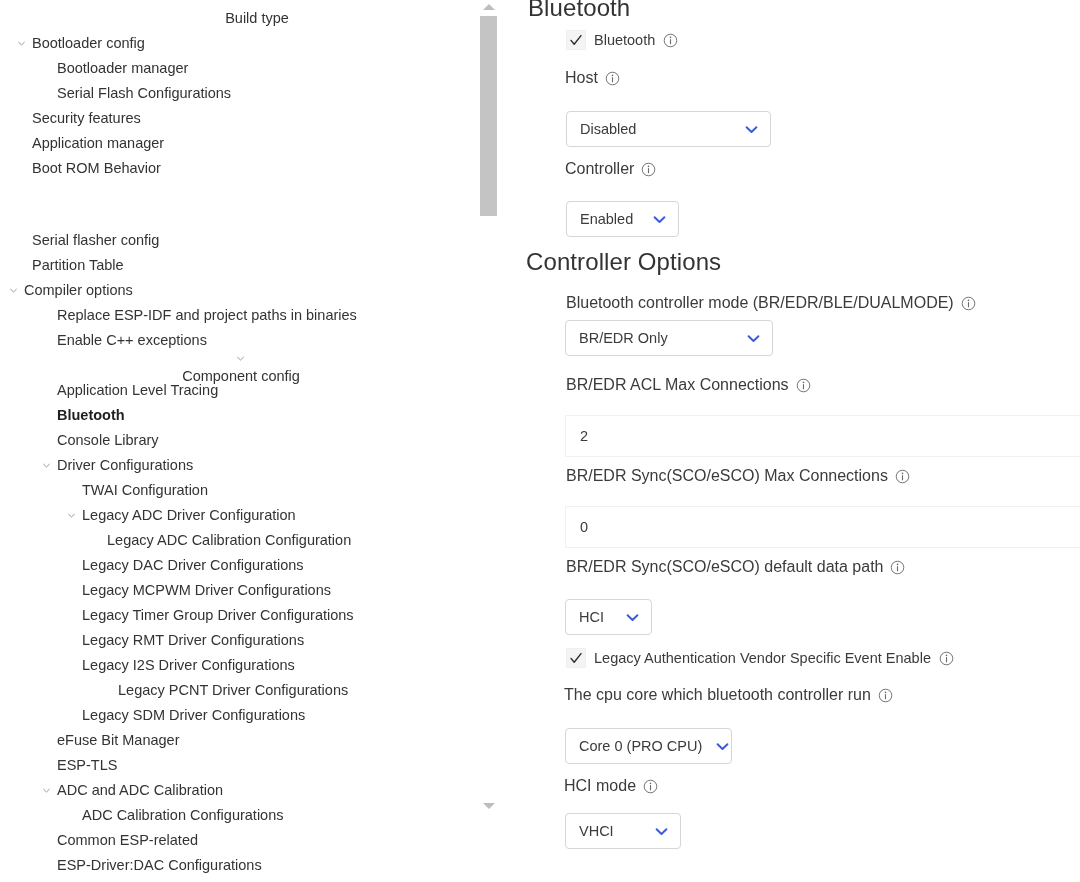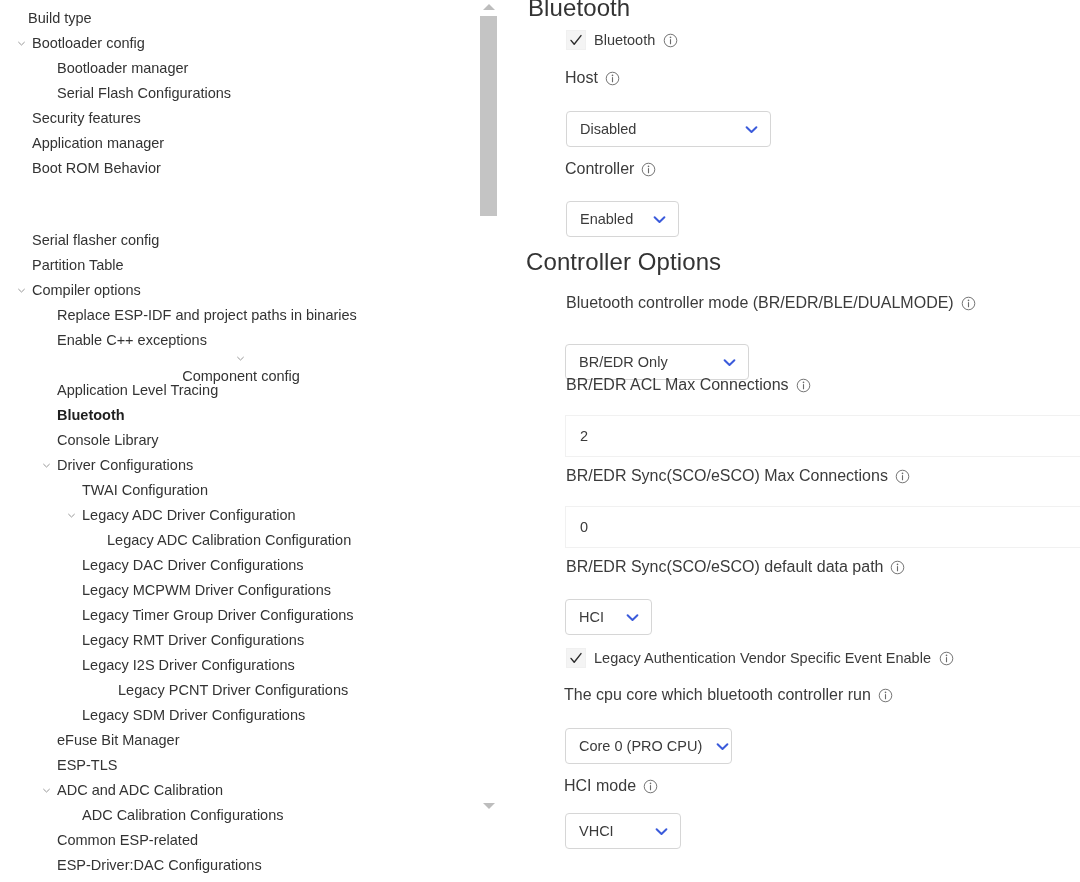--- a/index.html
+++ b/index.html
@@ -200,21 +200,21 @@
     color: #3b3b3b;
     cursor: text;
   }
 </style>
 </head>
 <body>
 
 <div id="app">
 
   <div id="sidebar">
-      <div class="tree-item" style="padding-left: 8px;">
+      <div class="tree-item" style="padding-left: 24px; justify-content: center;">
         <span class="twisty empty">
           <svg width="11" height="11" viewBox="0 0 16 16" aria-hidden="true">
             <path d="M3.8 6.2 L8 10.2 L12.2 6.2" stroke="#8a8a8a" stroke-width="1.3" fill="none" stroke-linecap="round" stroke-linejoin="round"></path>
           </svg>
         </span>
         <span class="tlabel">Build type</span>
       </div>
       <div class="tree-item" style="padding-left: 12px;">
         <span class="twisty">
           <svg width="11" height="11" viewBox="0 0 16 16" aria-hidden="true">
@@ -272,21 +272,21 @@
         <span class="tlabel">Serial flasher config</span>
       </div>
       <div class="tree-item" style="padding-left: 12px;">
         <span class="twisty empty">
           <svg width="11" height="11" viewBox="0 0 16 16" aria-hidden="true">
             <path d="M3.8 6.2 L8 10.2 L12.2 6.2" stroke="#8a8a8a" stroke-width="1.3" fill="none" stroke-linecap="round" stroke-linejoin="round"></path>
           </svg>
         </span>
         <span class="tlabel">Partition Table</span>
       </div>
-      <div class="tree-item" style="padding-left: 12px;">
+      <div class="tree-item" style="padding-left: 4px;">
         <span class="twisty">
           <svg width="11" height="11" viewBox="0 0 16 16" aria-hidden="true">
             <path d="M3.8 6.2 L8 10.2 L12.2 6.2" stroke="#8a8a8a" stroke-width="1.3" fill="none" stroke-linecap="round" stroke-linejoin="round"></path>
           </svg>
         </span>
         <span class="tlabel">Compiler options</span>
       </div>
       <div class="tree-item" style="padding-left: 37px;">
         <span class="twisty empty">
           <svg width="11" height="11" viewBox="0 0 16 16" aria-hidden="true">
@@ -550,21 +550,21 @@
       <span>Bluetooth controller mode (BR/EDR/BLE/DUALMODE)</span>
       <span class="info-icon">
         <svg width="15" height="15" viewBox="0 0 16 16" aria-hidden="true">
           <circle cx="8" cy="8" r="6.7" stroke="#6b6b6b" stroke-width="1" fill="none"></circle>
           <circle cx="8" cy="4.7" r="0.85" fill="#6b6b6b"></circle>
           <path d="M8 7.1 L8 11.4" stroke="#6b6b6b" stroke-width="1.2" stroke-linecap="round"></path>
         </svg>
       </span>
     </div>
 
-    <div class="dropdown" style="left:45px; top:344px; width:184px;">
+    <div class="dropdown" style="left:45px; top:320px; width:208px;">
       <span>BR/EDR Only</span>
       <span class="chev">
         <svg width="17" height="17" viewBox="0 0 16 16" aria-hidden="true">
           <path d="M3.4 5.9 L8 10.3 L12.6 5.9" stroke="#3b5bdb" stroke-width="1.9" fill="none" stroke-linecap="round" stroke-linejoin="round"></path>
         </svg>
       </span>
     </div>
 
     <div class="field-label" style="left:46px; top:376px;">
       <span>BR/EDR ACL Max Connections</span>

